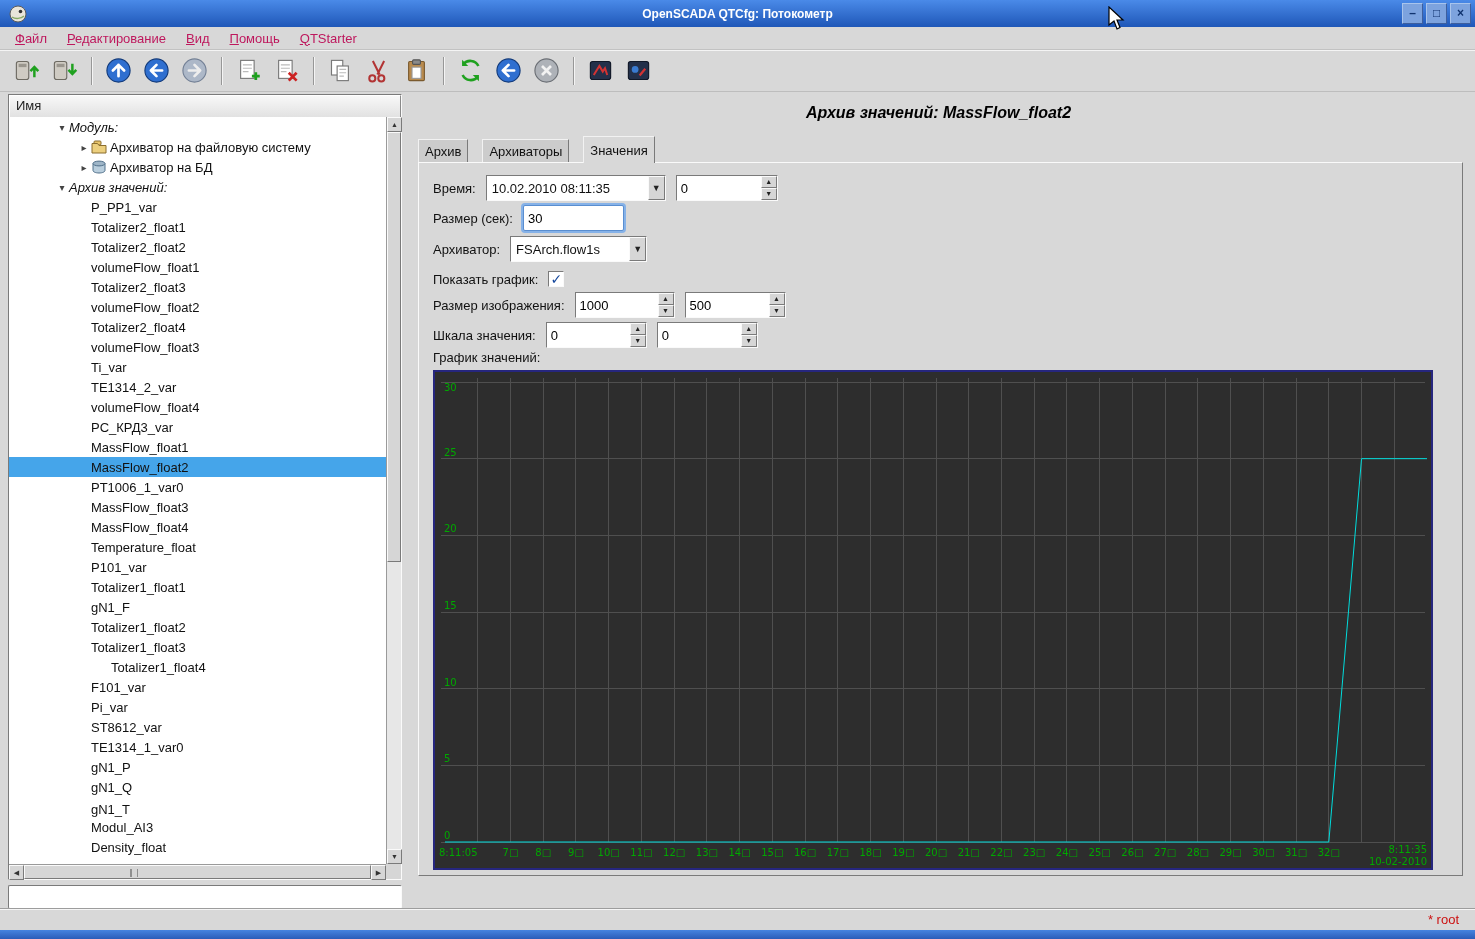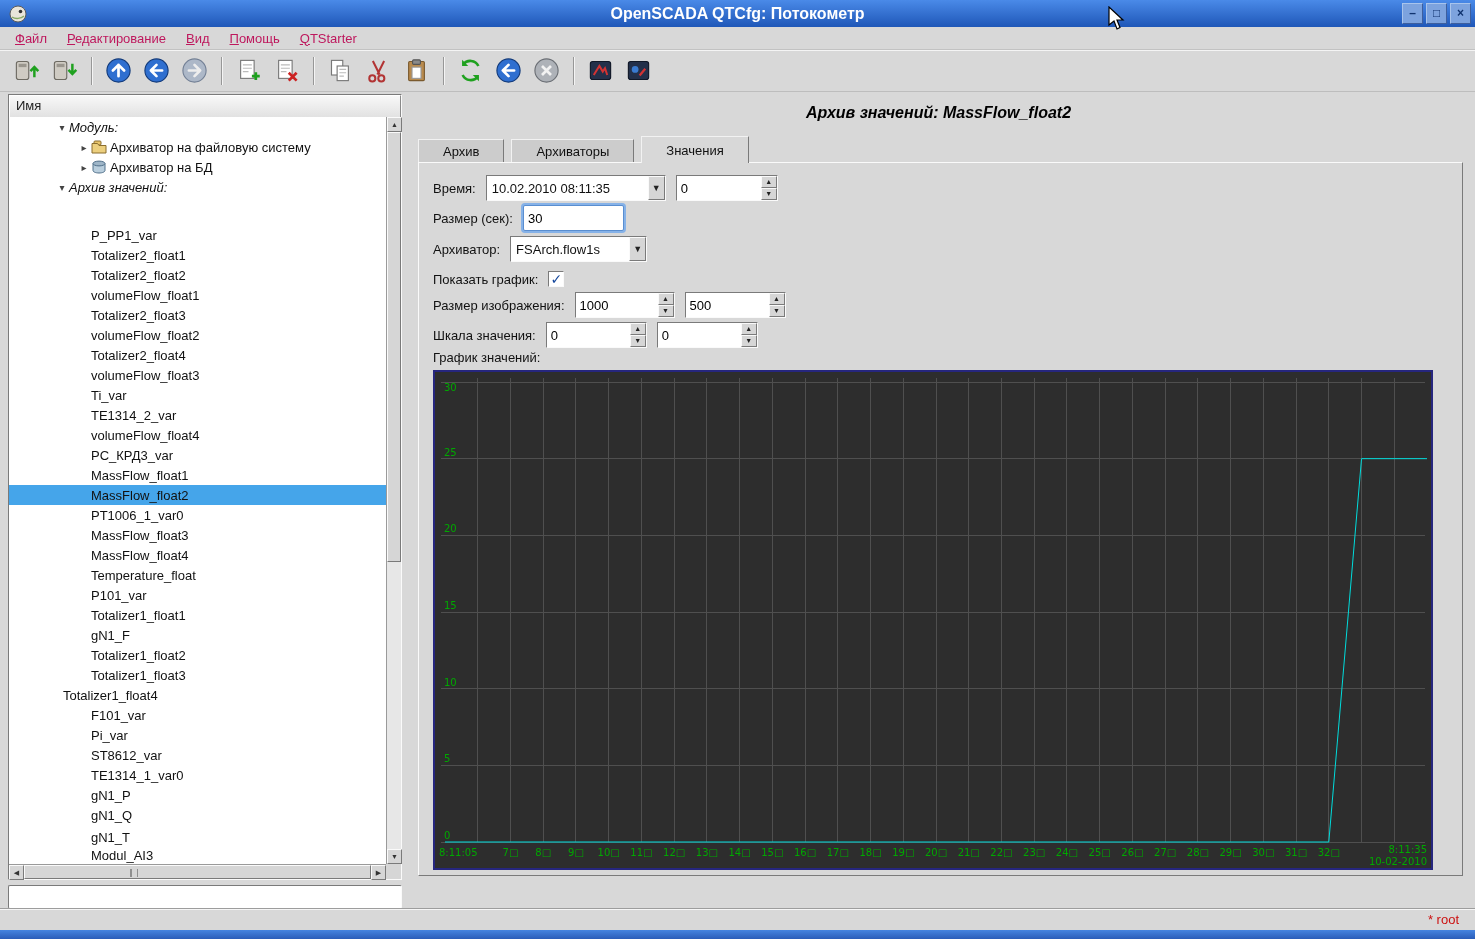--- a/index.html
+++ b/index.html
@@ -3,21 +3,21 @@
 <meta charset="utf-8">
 <style>
   * { margin:0; padding:0; box-sizing:border-box; }
   html,body { width:1475px; height:939px; overflow:hidden; }
   body { font-family:"Liberation Sans","DejaVu Sans",sans-serif; font-size:13px; background:#d8d8d8; position:relative; color:#111; }
 
   
   #titlebar { position:absolute; left:0; top:0; width:100%; height:27px;
     background:linear-gradient(180deg,#4a8ae8,#1f57b8); display:flex; align-items:center; padding:0 4px; }
   #titlebar .appicon { width:20px; height:20px; margin-left:4px; }
-  #titlebar .wtitle { position:absolute; left:0; right:0; text-align:center; color:#fff; font-weight:bold; font-size:16px; }
+  #titlebar .wtitle { position:absolute; left:0; right:0; text-align:center; color:#fff; font-weight:bold; font-size:12px; }
   .winbtns { margin-left:auto; display:flex; gap:3px; z-index:2; }
   .winbtn { width:21px; height:21px; background:#7da3de; border:1px solid; border-color:#a8c4ec #3d5f9e #3d5f9e #a8c4ec;
     color:#10336e; font-size:12px; line-height:18px; text-align:center; font-weight:bold; }
 
   
   #menubar { position:absolute; left:0; top:27px; width:100%; height:23px; background:#d8d8d8;
     display:flex; align-items:center; padding-left:6px; gap:2px; border-bottom:1px solid #c2c2c2; }
   .menu-item { padding:2px 9px; color:#be185d; }
   .menu-item::first-letter { text-decoration:underline; }
 
@@ -54,22 +54,22 @@
   .corner { position:absolute; right:0; bottom:0; width:15px; height:15px; background:#d6d6d6; }
 
   #filter-wrap { position:absolute; left:8px; top:885px; width:394px; height:24px; }
   #filter-wrap input { width:100%; height:100%; border:1px solid; border-color:#7a7a7a #fafafa #fafafa #7a7a7a;
     border-radius:2px; padding:0 5px; font:13px "Liberation Sans",sans-serif; background:#fff; }
 
   
   #right-panel { position:absolute; left:410px; top:94px; width:1057px; height:788px; }
   .panel-title { text-align:center; margin-top:10px; font-size:16px; font-weight:bold; font-style:italic; color:#000; }
   .tabbar { position:absolute; top:41px; left:8px; display:flex; align-items:flex-end; height:27px; z-index:2; }
-  .tab { padding:4px 24px 3px; background:#cccccc; border:1px solid; border-color:#f2f2f2 #7a7a7a #7a7a7a #f2f2f2;
-    border-bottom:none; margin-right:7px; height:23px; }
+  .tab { padding:4px 6px 3px; background:#cccccc; border:1px solid; border-color:#f2f2f2 #7a7a7a #7a7a7a #f2f2f2;
+    border-bottom:none; margin-right:14px; height:23px; }
   .tab.active { background:#d8d8d8; height:27px; padding-top:6px; margin-bottom:-1px; }
   .content-frame { position:absolute; top:68px; left:8px; right:4px; bottom:6px; background:#d8d8d8;
     border:1px solid; border-color:#fafafa #7a7a7a #7a7a7a #fafafa; }
 
   .frow { position:absolute; left:14px; display:flex; align-items:center; gap:10px; height:26px; }
   .flabel { color:#111; }
 
   .lineedit { height:26px; background:#fff; border:1px solid; border-color:#7a7a7a #fafafa #fafafa #7a7a7a;
     padding:0 4px; font:13px "Liberation Sans",sans-serif; }
   .focus-ring { border:1px solid #5a8ed0; border-radius:2px; box-shadow:0 0 0 2px #86b2e8; }
@@ -261,21 +261,21 @@
             <path d="M2 3.5v7c0 1.4 2.7 2.5 6 2.5s6-1.1 6-2.5v-7" fill="#b9cedd" stroke="#51708a"></path>
             <ellipse cx="8" cy="3.5" rx="6" ry="2.4" fill="#9fb6c8" stroke="#51708a"></ellipse>
           </svg>
         </span>
         <span class="tlabel">Архиватор на БД</span>
       </div>
       <div class="trow" style="padding-left: 46px;">
         <span class="arrow">▾</span>
         <span class="tlabel it">Архив значений:</span>
       </div>
-      <div class="trow" style="padding-left: 68px; margin-top: 28px;">
+      <div class="trow" style="padding-left: 68px;">
         <span class="arrow"></span>
         <span class="tlabel">P_PP1_var</span>
       </div>
       <div class="trow" style="padding-left: 68px;">
         <span class="arrow"></span>
         <span class="tlabel">Totalizer2_float1</span>
       </div>
       <div class="trow" style="padding-left: 68px;">
         <span class="arrow"></span>
         <span class="tlabel">Totalizer2_float2</span>
@@ -353,21 +353,21 @@
         <span class="tlabel">gN1_F</span>
       </div>
       <div class="trow" style="padding-left: 68px;">
         <span class="arrow"></span>
         <span class="tlabel">Totalizer1_float2</span>
       </div>
       <div class="trow" style="padding-left: 68px;">
         <span class="arrow"></span>
         <span class="tlabel">Totalizer1_float3</span>
       </div>
-      <div class="trow" style="padding-left: 40px;">
+      <div class="trow" style="padding-left: 88px;">
         <span class="arrow"></span>
         <span class="tlabel">Totalizer1_float4</span>
       </div>
       <div class="trow" style="padding-left: 68px;">
         <span class="arrow"></span>
         <span class="tlabel">F101_var</span>
       </div>
       <div class="trow" style="padding-left: 68px;">
         <span class="arrow"></span>
         <span class="tlabel">Pi_var</span>

